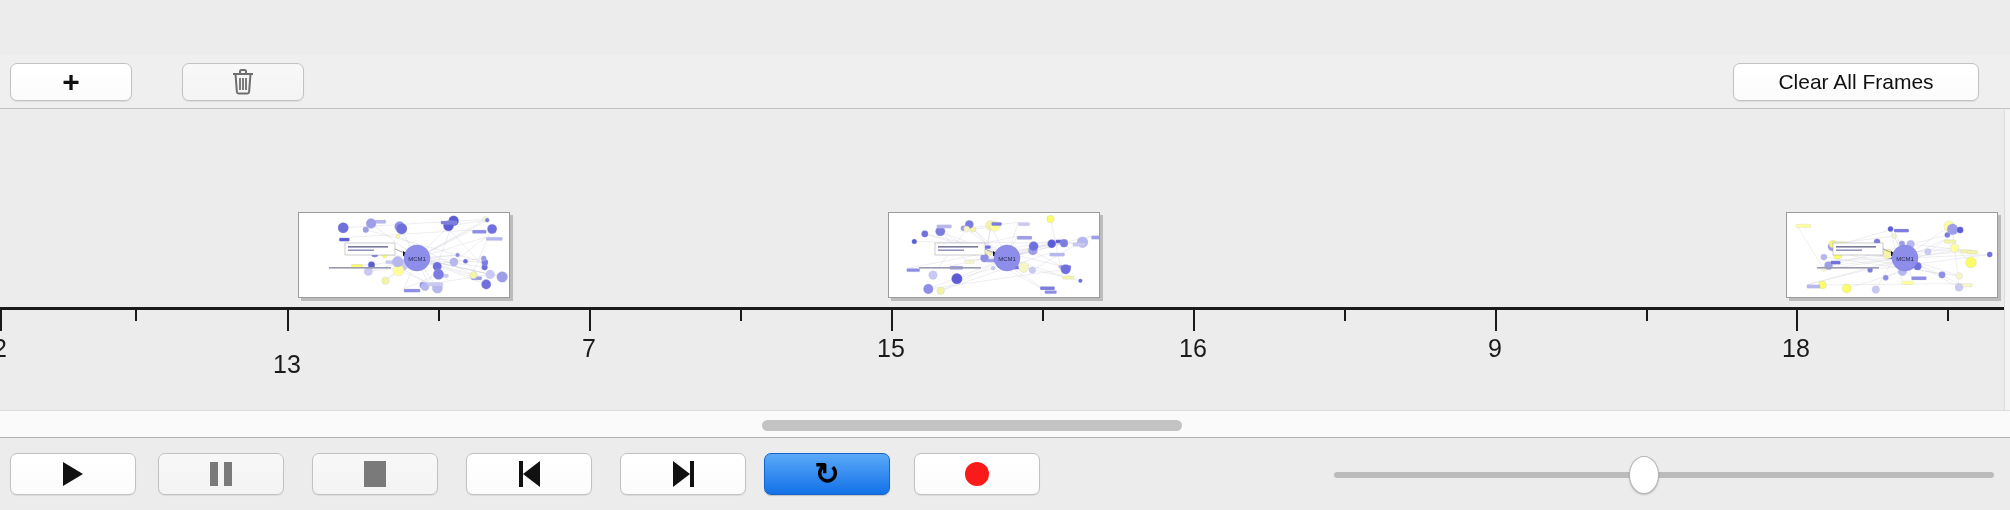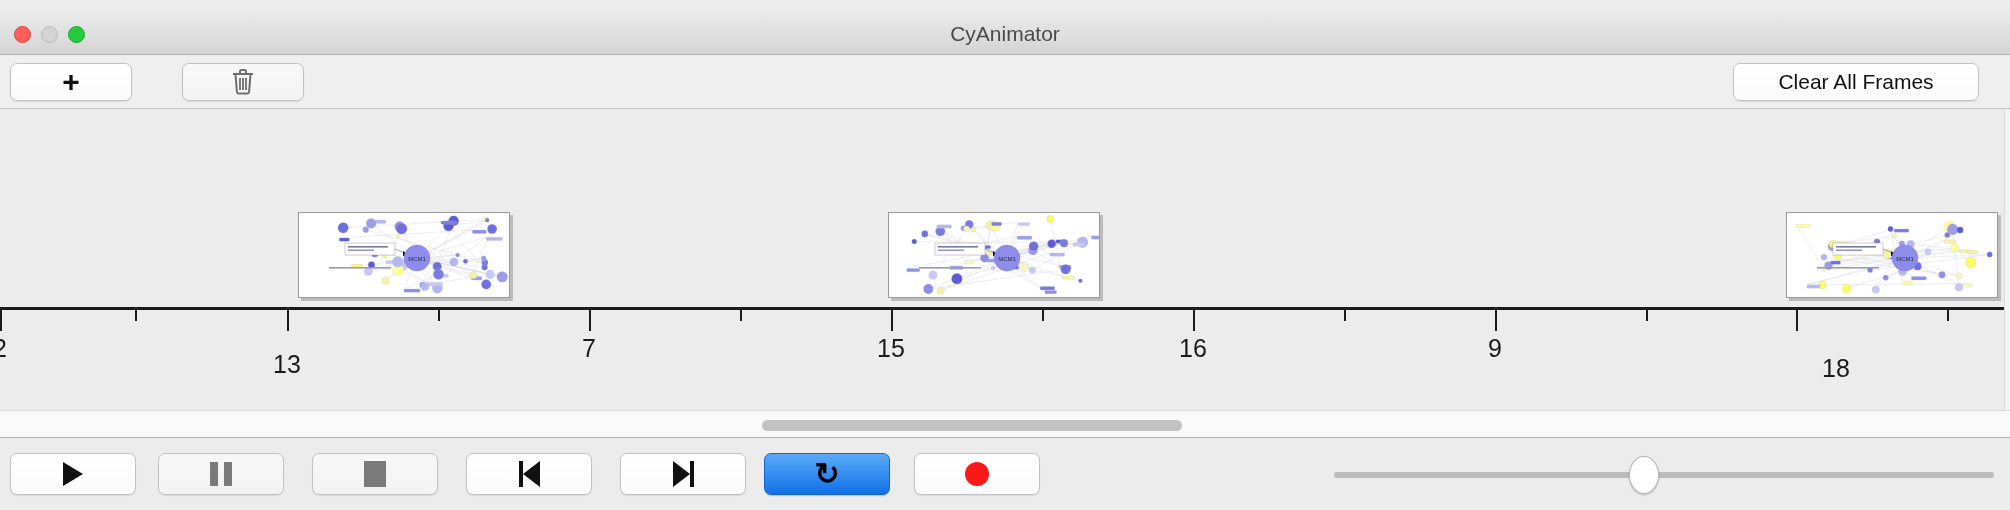--- a/index.html
+++ b/index.html
@@ -202,28 +202,20 @@
     position: absolute; right: 0; top: 110px; width: 6px; height: 300px;
     background: #f4f4f4; border-left: 1px solid #dcdcdc;
   }
 </style>
 </head>
 <body>
 
 <div id="app">
 
 
-  <div class="titlebar">
-    <div class="title-text">CyAnimator</div>
-    <div class="traffic">
-      <div class="dot red"></div>
-      <div class="dot yellow"></div>
-      <div class="dot green"></div>
-    </div>
-  </div>
 
   <div class="toolbar">
 
     <div class="btn" id="add-frame-button">
       <span class="plus-icon">+</span>
     </div>
 
     <div class="btn dim" id="delete-frame-button">
       <span class="trash-icon">
         <svg width="26" height="28" viewBox="0 0 26 28">
@@ -575,21 +567,21 @@
           <div class="tick major" style="left: 891px;"></div>
           <div class="tick-label" style="left: 891px;">15</div>
           <div class="tick minor" style="left: 1042px;"></div>
           <div class="tick major" style="left: 1193px;"></div>
           <div class="tick-label" style="left: 1193px;">16</div>
           <div class="tick minor" style="left: 1344px;"></div>
           <div class="tick major" style="left: 1495px;"></div>
           <div class="tick-label" style="left: 1495px;">9</div>
           <div class="tick minor" style="left: 1646px;"></div>
           <div class="tick major" style="left: 1796px;"></div>
-          <div class="tick-label" style="left: 1836px; margin-top: 20px;">18</div>
+          <div class="tick-label" style="left: 1796px;">18</div>
           <div class="tick minor" style="left: 1947px;"></div>
         </div>
     </div>
   </div>
 
   <div class="vscroll-edge"></div>
 
   <div class="hscroll">
     <div class="hscroll-thumb" id="hscroll-thumb" style="left: 762px; width: 420px;"></div>
   </div>

